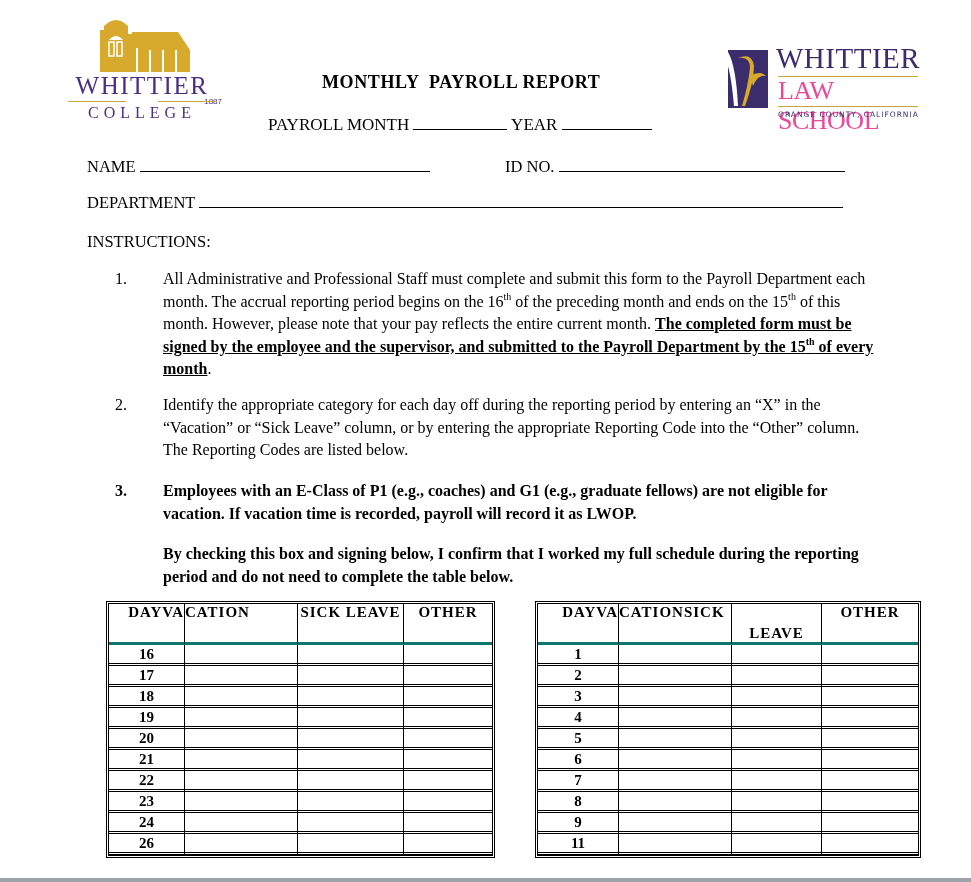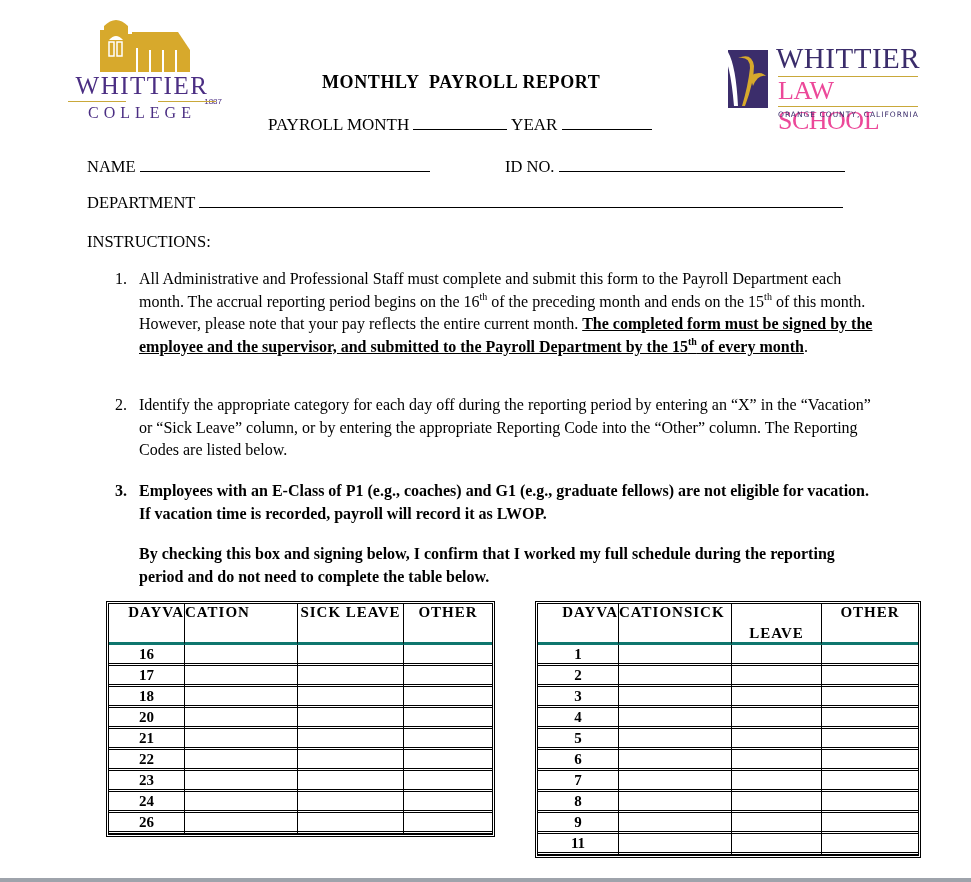--- a/index.html
+++ b/index.html
@@ -35,21 +35,21 @@
 
   .field-row { font-size:16.5px; white-space:nowrap; }
   #name-row { left:87px; top:157px; }
   #id-row { left:505px; top:157px; }
   #dept-row { left:87px; top:193px; }
 
   #instructions-head { left:87px; top:232px; font-size:16.5px; font-weight:normal; }
 
   .item { position:absolute; left:115px; width:760px; font-size:16px; line-height:22.5px; }
   .item .num { position:absolute; left:0; top:0; }
-  .item .body { margin-left:24px; }
+  .item .body { margin-left:48px; }
   .bold { font-weight:bold; }
   .ul { text-decoration:underline; }
   sup { font-size:10px; line-height:0; vertical-align:7px; }
   #item1 { top:268px; }
   #item2 { top:394px; }
   #item3 { top:480px; font-weight:bold; }
   #confirm { top:543px; font-weight:bold; }
 
   
   table.days { position:absolute; border-collapse:separate; border-spacing:0;
@@ -173,20 +173,26 @@
         <td></td>
         <td></td>
       </tr>
       <tr class="row">
         <td class="day">18</td>
         <td></td>
         <td></td>
         <td></td>
       </tr>
       <tr class="row">
+        <td class="day">19</td>
+        <td></td>
+        <td></td>
+        <td></td>
+      </tr>
+      <tr class="row">
         <td class="day">20</td>
         <td></td>
         <td></td>
         <td></td>
       </tr>
       <tr class="row">
         <td class="day">21</td>
         <td></td>
         <td></td>
         <td></td>

